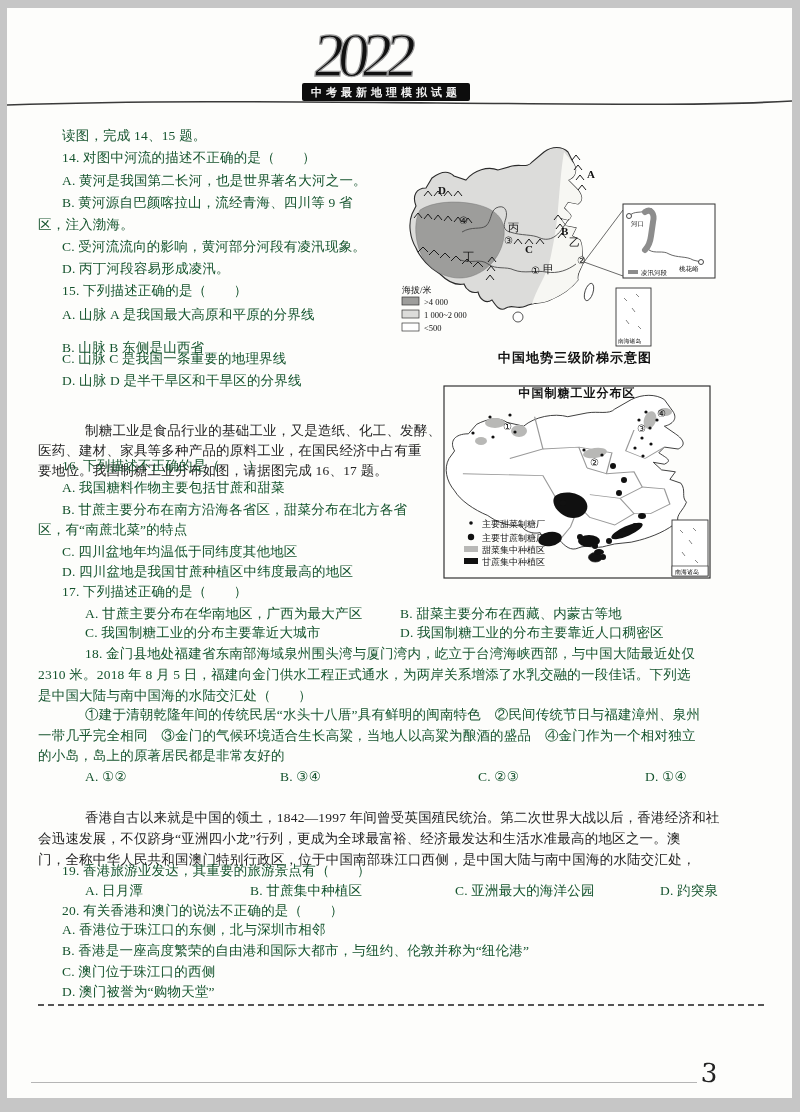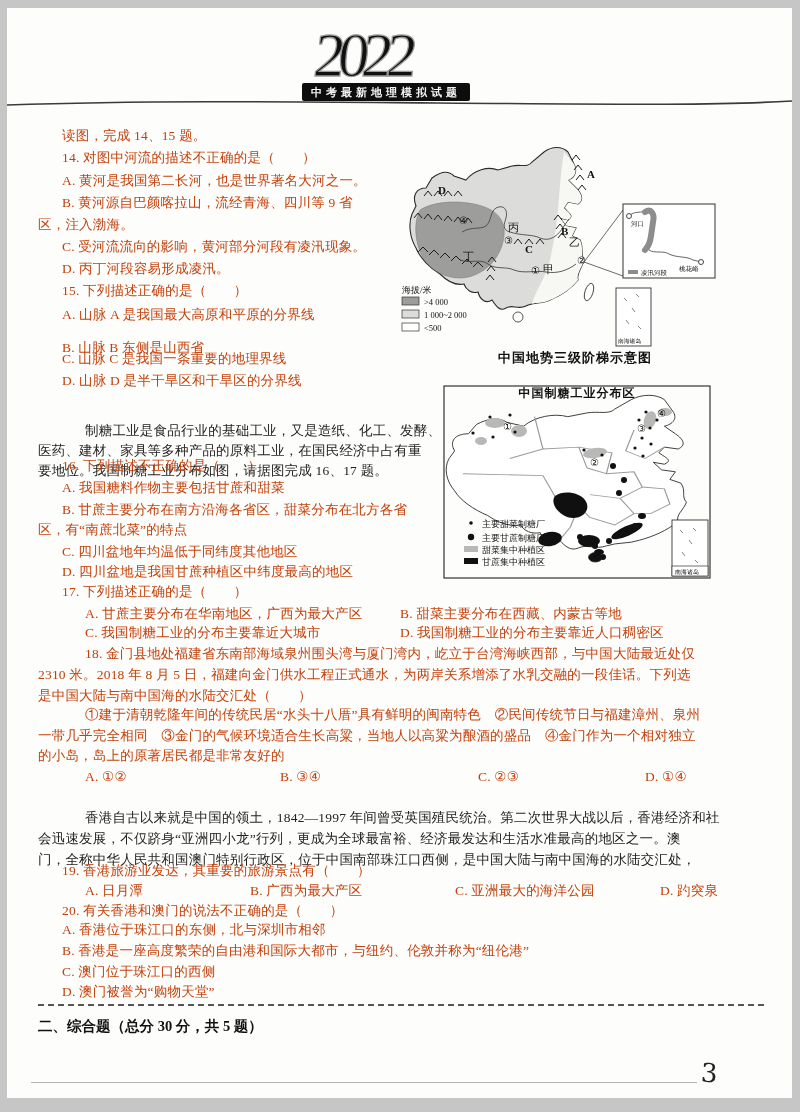--- a/index.html
+++ b/index.html
@@ -8,21 +8,21 @@
     background:#c6c6c6;
     font-family:"Liberation Serif","DejaVu Serif",serif;
   }
   .page{
     position:absolute;left:7px;top:8px;width:785px;height:1090px;
     background:#fdfdfb;
   }
   .ln{
     position:absolute;white-space:pre;
     font:13.5px/1.3 "Liberation Serif","DejaVu Serif",serif;
-    color:#c2410c;letter-spacing:.2px;
+    color:#14532d;letter-spacing:.2px;
   }
   .kai{color:#222;margin-top:28px;}
   .banner{
     position:absolute;left:295px;top:75px;width:168px;height:18px;
     background:#0d0d0d;border-radius:2px;color:#f4f4f4;
     font:bold 11px/18px "Liberation Sans","DejaVu Sans",sans-serif;
     text-align:center;letter-spacing:4px;
   }
   .logo{position:absolute;left:300px;top:4px;}
   .toprule{position:absolute;left:0;top:84px;}
@@ -90,21 +90,21 @@
   <div class="ln" style="left:31px;top:739px">的小岛，岛上的原著居民都是非常友好的</div>
   <div class="ln" style="left:78px;top:760px">A. ①②</div>
   <div class="ln" style="left:273px;top:760px">B. ③④</div>
   <div class="ln" style="left:471px;top:760px">C. ②③</div>
   <div class="ln" style="left:638px;top:760px">D. ①④</div>
   <div class="ln kai" style="left:78px;top:773px">香港自古以来就是中国的领土，1842—1997 年间曾受英国殖民统治。第二次世界大战以后，香港经济和社</div>
   <div class="ln kai" style="left:31px;top:794px">会迅速发展，不仅跻身“亚洲四小龙”行列，更成为全球最富裕、经济最发达和生活水准最高的地区之一。澳</div>
   <div class="ln kai" style="left:31px;top:815px">门，全称中华人民共和国澳门特别行政区，位于中国南部珠江口西侧，是中国大陆与南中国海的水陆交汇处，</div>
   <div class="ln" style="left:55px;top:854px">19. 香港旅游业发达，其重要的旅游景点有（　　）</div>
   <div class="ln" style="left:78px;top:874px">A. 日月潭</div>
-  <div class="ln" style="left:243px;top:874px">B. 广西为最大产区</div>
+  <div class="ln" style="left:243px;top:874px">B. 甘蔗集中种植区</div>
   <div class="ln" style="left:448px;top:874px">C. 亚洲最大的海洋公园</div>
   <div class="ln" style="left:653px;top:874px">D. 趵突泉</div>
   <div class="ln" style="left:55px;top:894px">20. 有关香港和澳门的说法不正确的是（　　）</div>
   <div class="ln" style="left:55px;top:913px">A. 香港位于珠江口的东侧，北与深圳市相邻</div>
   <div class="ln" style="left:55px;top:934px">B. 香港是一座高度繁荣的自由港和国际大都市，与纽约、伦敦并称为“纽伦港”</div>
   <div class="ln" style="left:55px;top:955px">C. 澳门位于珠江口的西侧</div>
   <div class="ln" style="left:55px;top:975px">D. 澳门被誉为“购物天堂”</div>
 
   <svg style="position:absolute;left:381px;top:128px" width="340" height="232" viewBox="0 0 340 232">
     <g transform="translate(8,8)">
@@ -285,17 +285,16 @@
         <line x1="239" y1="172" x2="242" y2="176"></line>
           <line x1="252" y1="180" x2="255" y2="183"></line>
         <line x1="250" y1="148" x2="253" y2="151"></line>
       </g>
       <rect x="229" y="186" width="36" height="10" fill="#fff" stroke="#333" stroke-width=".7"></rect>
       <text x="232" y="194" font-size="6">南海诸岛</text>
     </g>
   </svg>
 
   <div class="dashrule"></div>
-  <div class="secline" style="left:31px;top:1010px">二、综合题（总分 30 分，共 5 题）</div>
   <div class="botrule"></div>
   <div class="pagenum">3</div>
 
 </div>
 
 </body></html>

